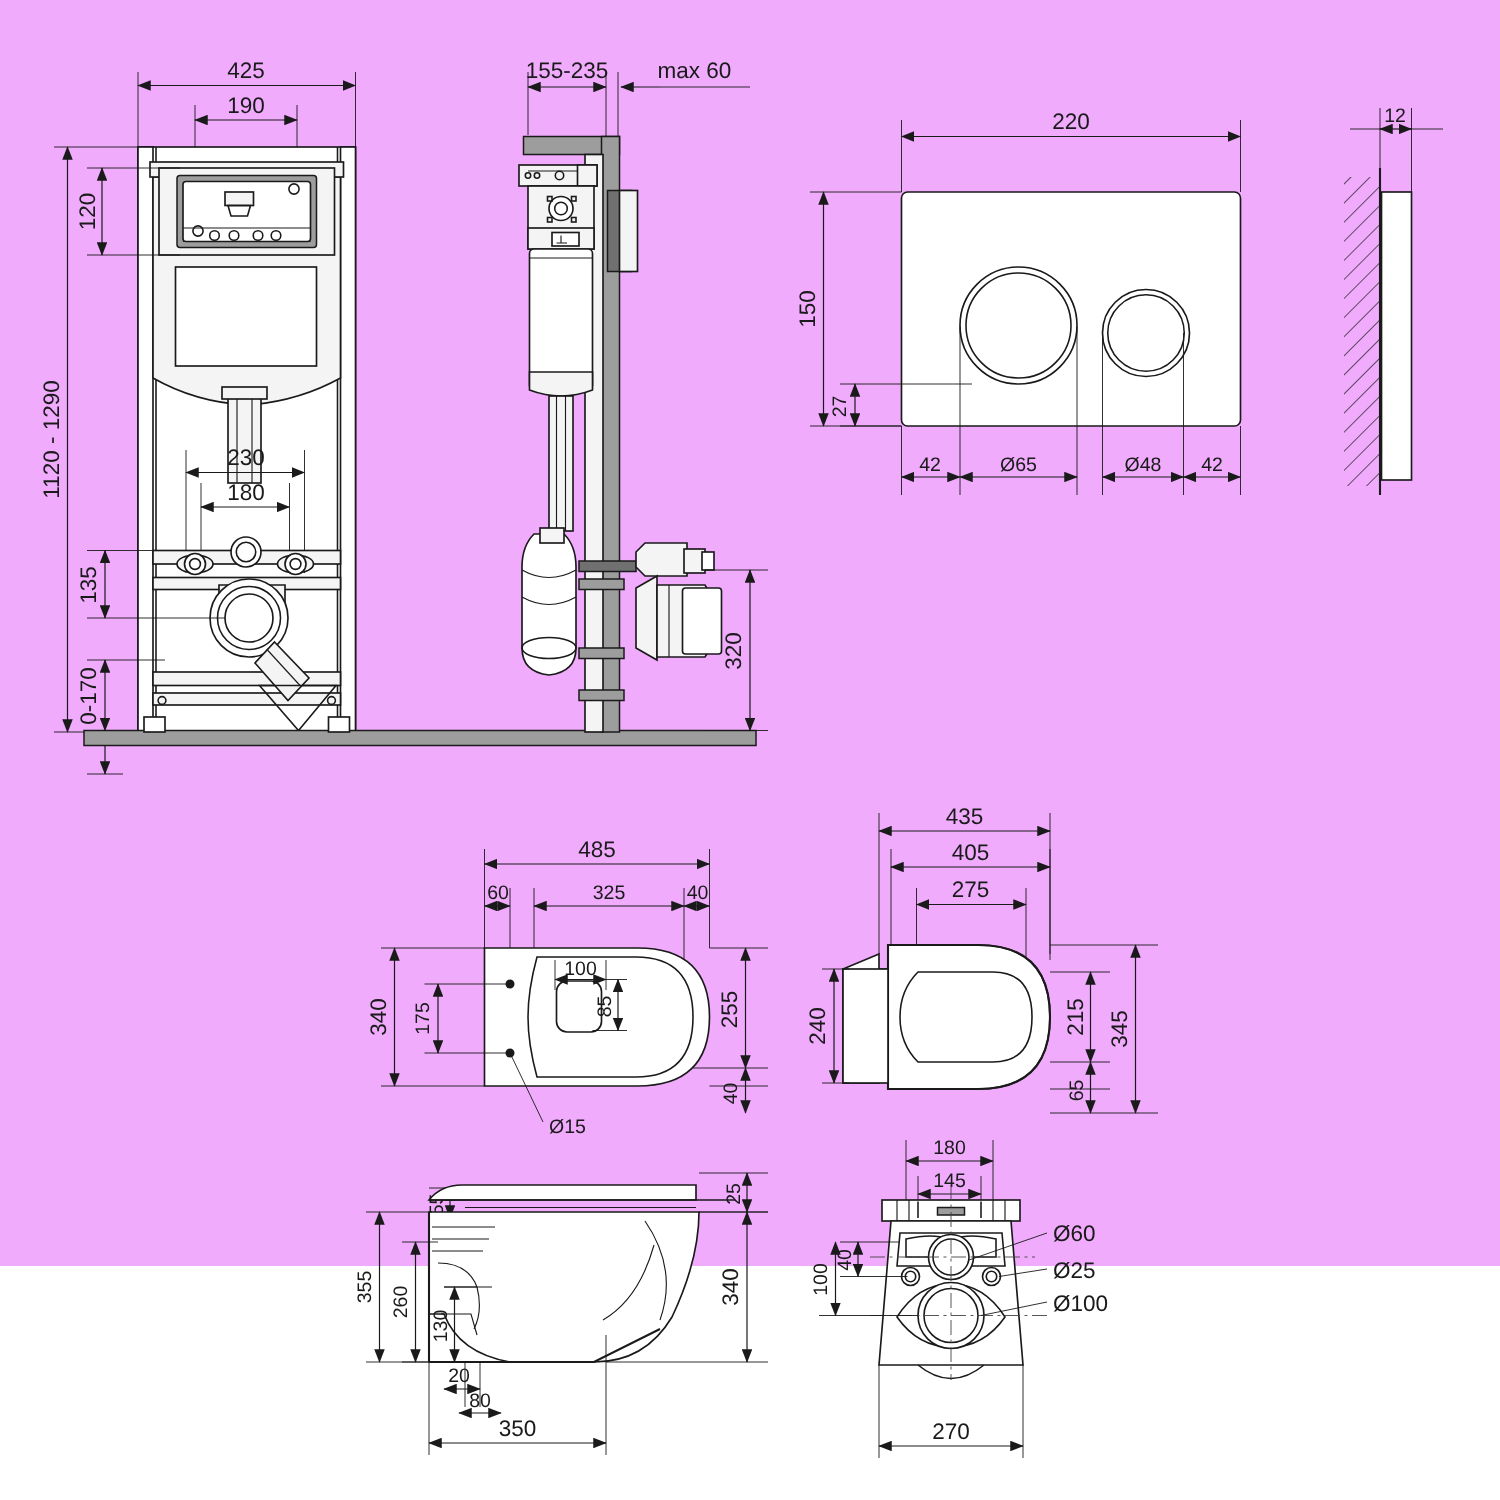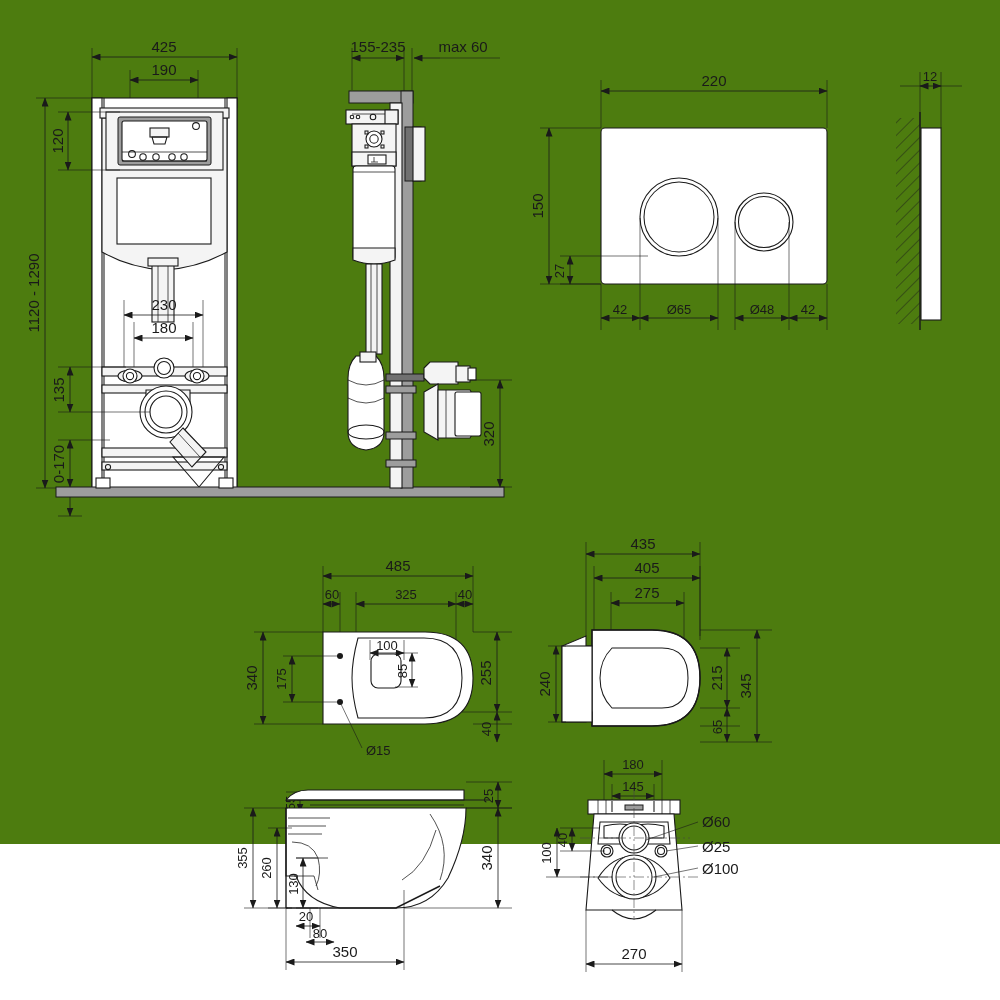--- a/index.html
+++ b/index.html
@@ -1,21 +1,21 @@
 <!DOCTYPE html>
 <html><head>
 <meta charset="utf-8">
 <title>Technical Drawing</title>
 <style>
   html,body{margin:0;padding:0;background:#ffffff;}
   body{
     font-family:"Liberation Sans","DejaVu Sans",sans-serif;
     width:1000px;height:1000px;overflow:hidden;
   }
-  #sheet{position:relative;width:1000px;height:844px;background:#4d7c0f;}
+  #sheet{position:relative;width:1000px;height:844px;background:#f0abfc;}
   svg{display:block;}
   text{font-family:"Liberation Sans","DejaVu Sans",sans-serif;fill:#1a1a1a;}
 </style>
 </head>
 <body>
 
 <div id="sheet">
 <svg width="1000" height="1000" viewBox="0 0 1000 1000">
   <defs>
     <marker id="ah" markerWidth="9" markerHeight="7" refX="8.5" refY="3.5" orient="auto" markerUnits="userSpaceOnUse">

